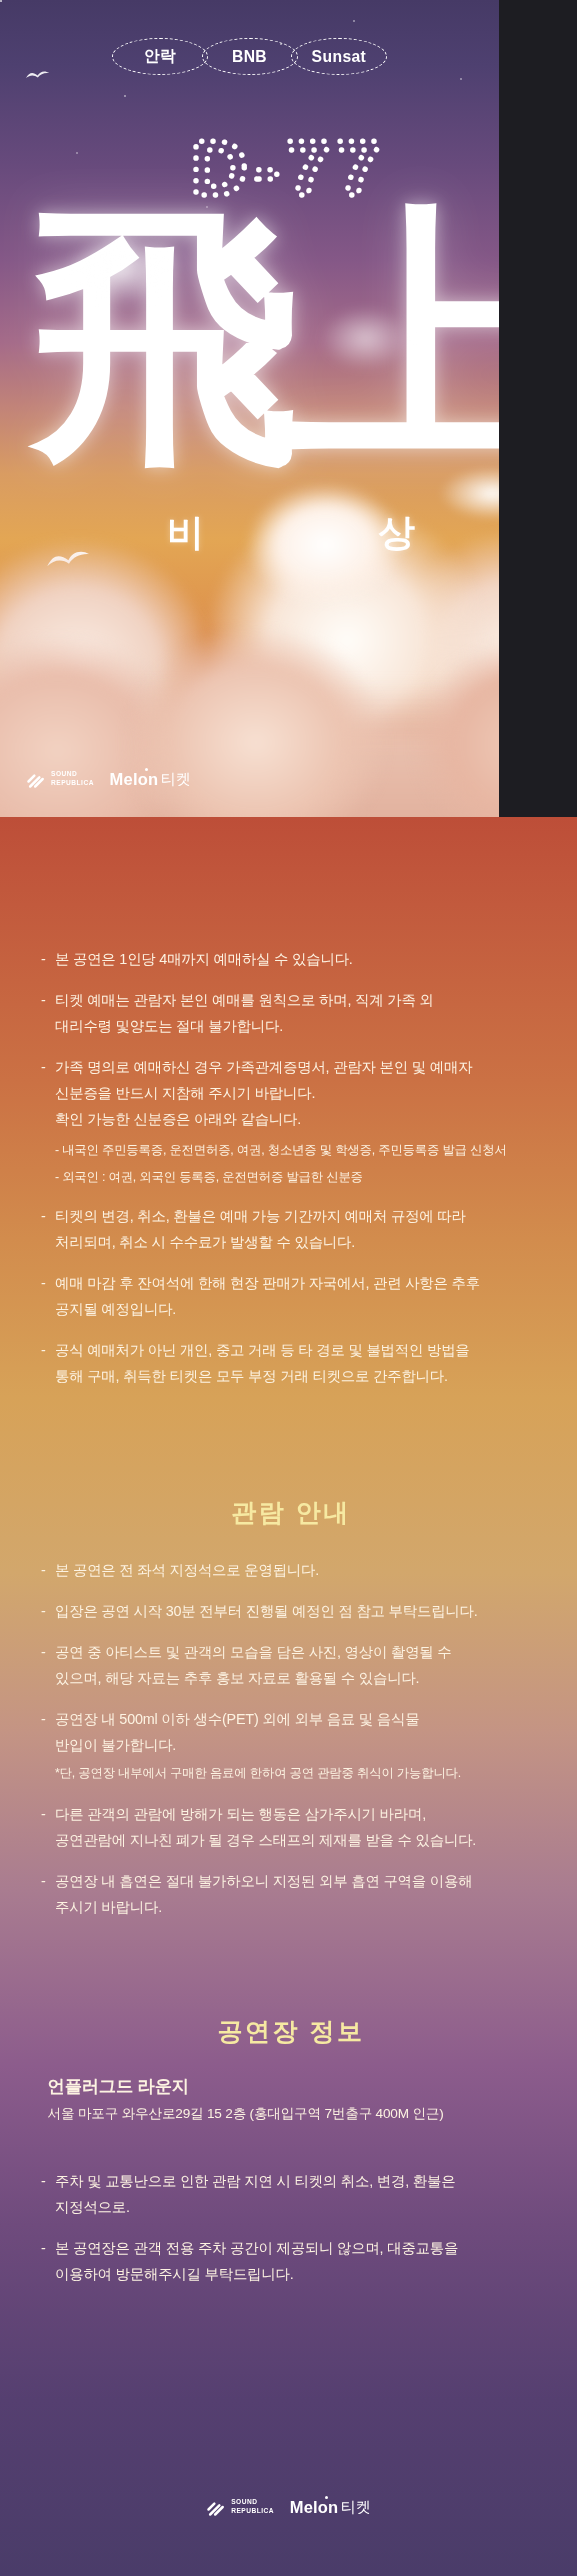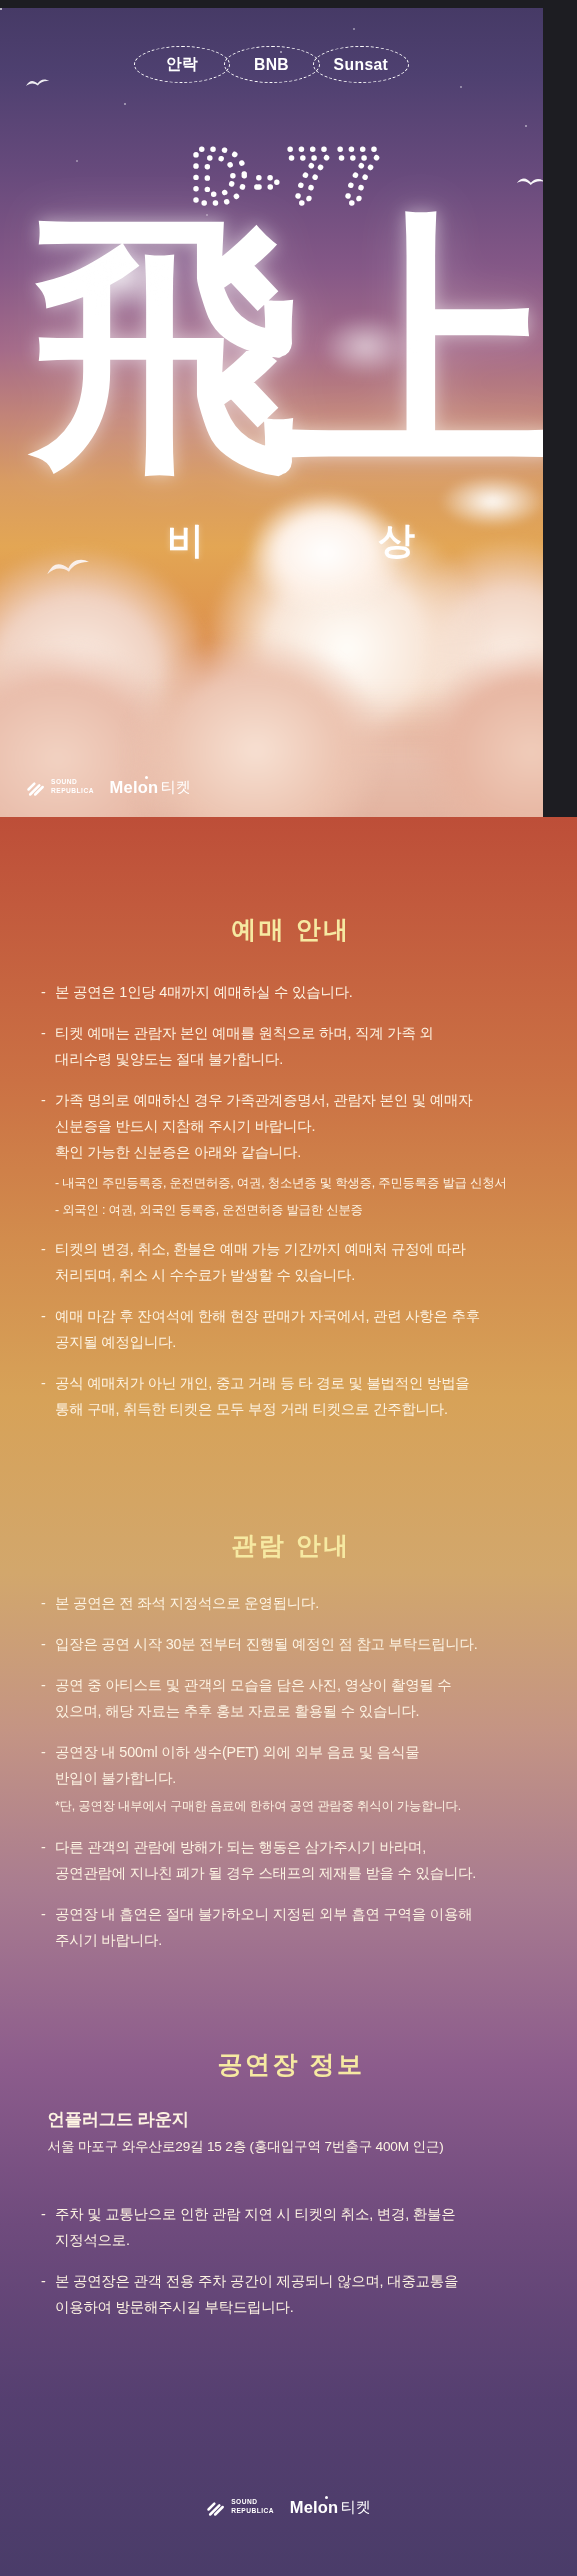--- a/index.html
+++ b/index.html
@@ -1,20 +1,20 @@
 <!DOCTYPE html>
 <html style="font-size:13px"><head>
 <meta charset="utf-8">
 <style>
   html,body{margin:0;padding:0;background:#1d1d22;}
   .poster{position:relative;width:577px;height:2576px;overflow:hidden;
           font-family:"Liberation Sans","DejaVu Sans",sans-serif;}
 
   
-  .hero{position:absolute;top:8px;left:0;width:543px;height:817px;overflow:hidden;
+  .hero{position:absolute;top:0;left:0;width:499px;height:817px;overflow:hidden;
         background:linear-gradient(180deg,
           #463a66 0%, #4e4070 8%, #674a7c 20%, #855887 32%,
           #a56b89 42%, #c28478 50%, #d99c62 58%, #e3a654 66%,
           #de934d 76%, #d17347 88%, #c15539 100%);}
 
   .stars{position:absolute;left:0;top:0;width:1.6px;height:1.6px;border-radius:50%;
          background:rgba(255,255,255,.75);
          box-shadow:124px 95px 0 rgba(255,255,255,.5),
                     280px 43px 0 rgba(255,255,255,.55),
                     460px 78px 0 rgba(255,255,255,.45),
@@ -189,21 +189,20 @@
         <span class="melon-dot"></span>
         <span>Melon</span>
         <span class="melon-kr">티켓</span>
       </div>
     </div>
   </div>
 
   <div class="info">
 
     <section class="section sec-booking">
-      <h2 class="sec-title">예매 안내</h2>
       <div class="bullets">
         <div class="bullet">
           <span class="dash">-</span>
           <p class="btext">본 공연은 1인당 4매까지 예매하실 수 있습니다.</p>
         </div>
         <div class="bullet">
           <span class="dash">-</span>
           <p class="btext">티켓 예매는 관람자 본인 예매를 원칙으로 하며, 직계 가족 외
 대리수령 및양도는 절대 불가합니다.</p>
         </div>

